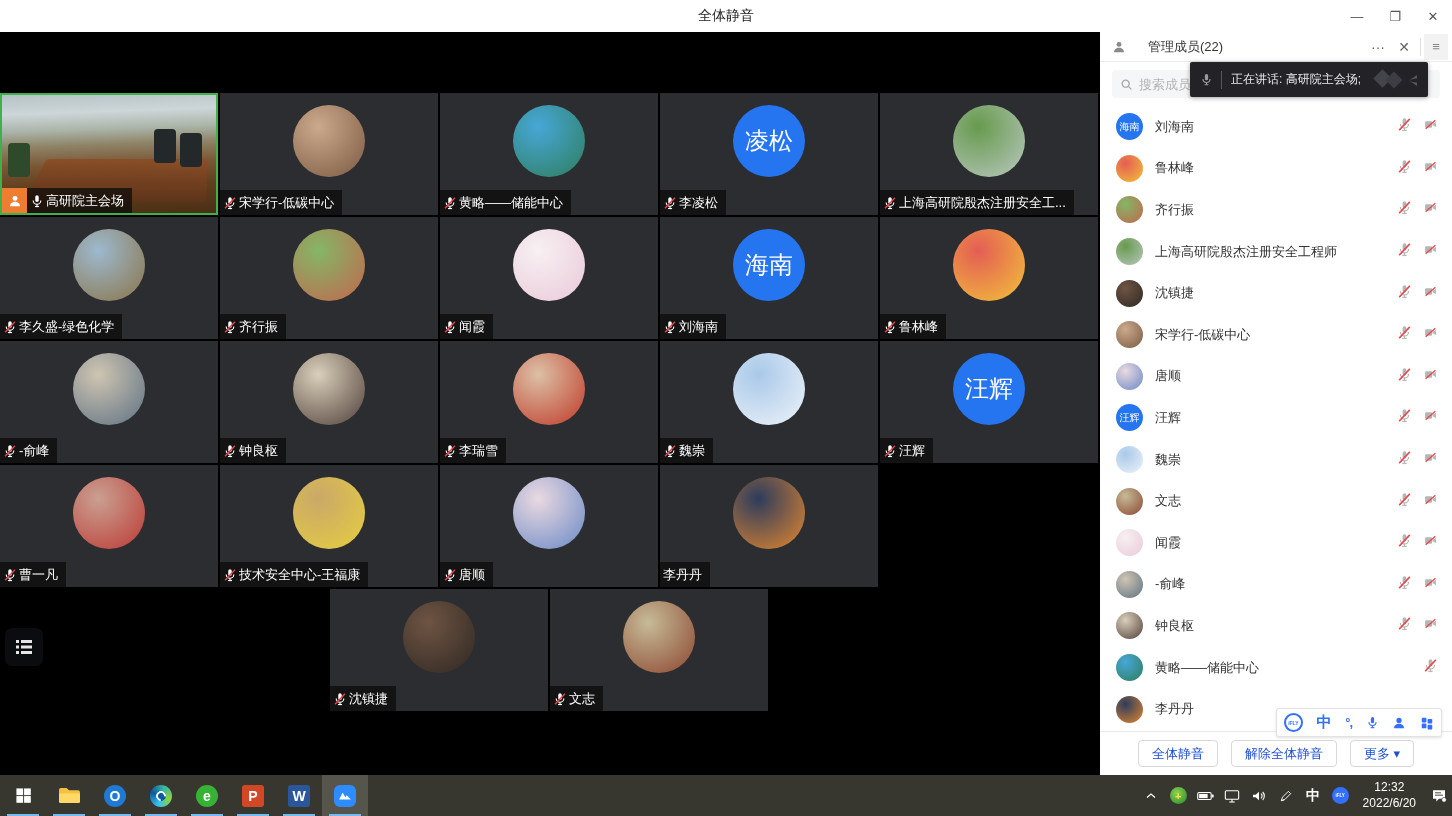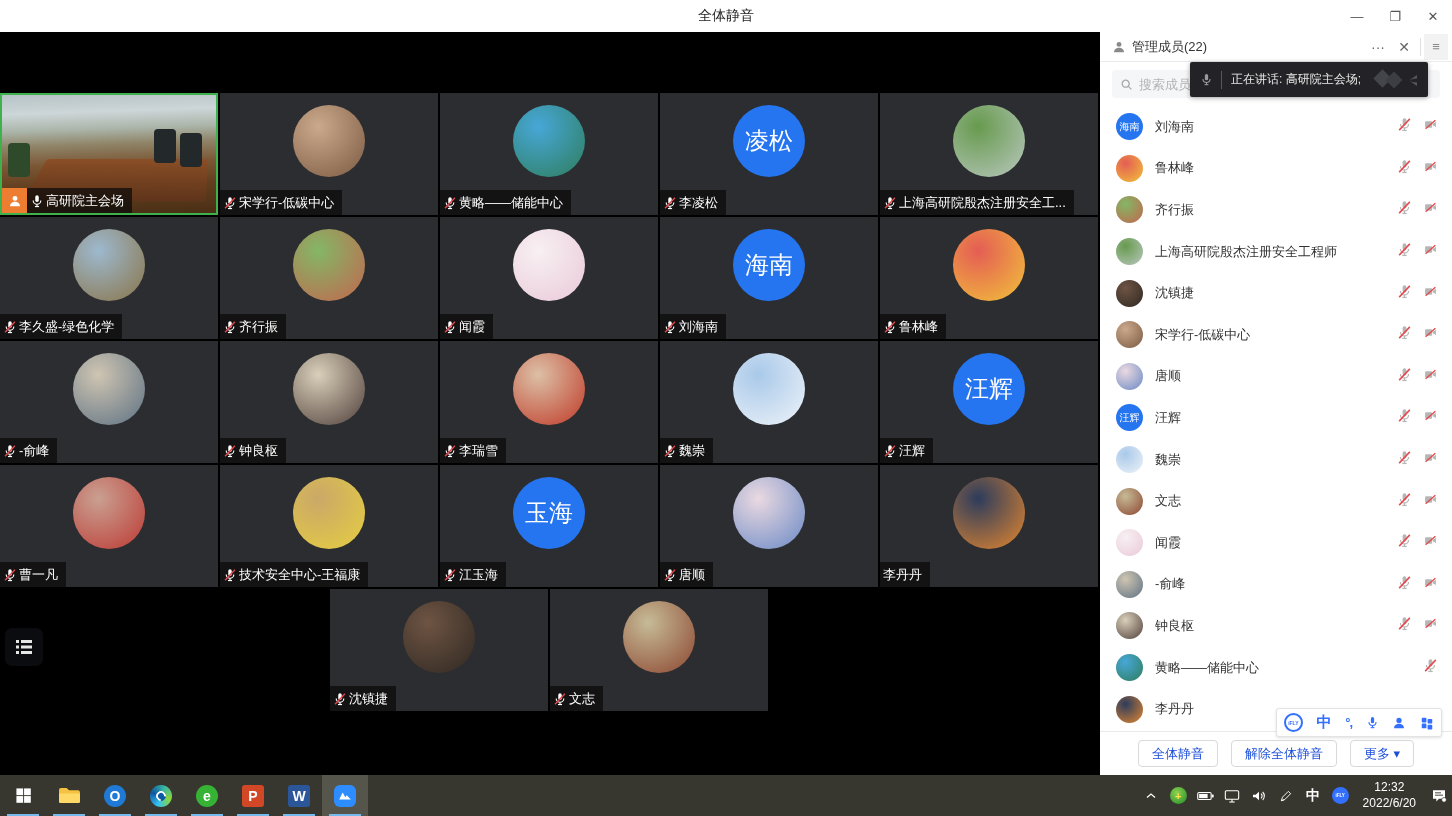--- a/index.html
+++ b/index.html
@@ -31,21 +31,21 @@
   .name-chip svg { flex:none; margin-right:2px; }
   .video-feed { position:absolute; inset:0; background:linear-gradient(178deg,#b6c3c6 0%,#cdd6d8 16%,#aab4a8 30%,#8f8468 42%,#7a5634 58%,#63401f 74%,#4a2f15 100%); }
   .room-table { position:absolute; left:16%; right:4%; top:50%; bottom:8%; background:linear-gradient(#8a4f27,#5f341a); transform:perspective(220px) rotateX(32deg) skewX(-14deg); border-radius:4px; }
   .room-chair { position:absolute; width:22px; height:34px; background:#23282b; border-radius:4px; }
 
   .list-toggle { position:absolute; left:5px; top:596px; width:38px; height:38px; background:#0b0c0f; border-radius:7px; display:flex; align-items:center; justify-content:center; }
 
   
   .panel { width:352px; height:743px; background:#fff; display:flex; flex-direction:column; position:relative; flex:none; }
   .panel-header { height:30px; display:flex; align-items:center; padding:0 4px 0 12px; border-bottom:1px solid #ececec; flex:none; }
-  .panel-header .ph-title { font-size:13px; color:#333; margin-left:6px; }
+  .panel-header .ph-title { font-size:13px; color:#333; margin-left:22px; }
   .ph-spacer { flex:1; }
   .ph-btn { width:26px; height:26px; display:flex; align-items:center; justify-content:center; color:#666; font-size:14px; }
   .ph-sep { width:1px; height:18px; background:#e0e0e0; margin:0 3px; }
   .ph-menu { width:24px; height:26px; background:#f2f2f2; display:flex; align-items:center; justify-content:center; color:#888; font-size:13px; }
 
   .search-row { padding:8px 12px 6px 12px; flex:none; }
   .search-box { height:28px; background:#f5f6f7; border-radius:4px; display:flex; align-items:center; padding:0 8px; }
   .search-box input { border:none; outline:none; background:transparent; font-size:13px; color:#555; width:100%; font-family:inherit; }
   .search-box input::placeholder { color:#b3b3b3; }
 
@@ -360,35 +360,20 @@
               <div class="tile-footer">
                 <div class="name-chip">
                   <svg width="14" height="14" viewBox="0 0 24 24">
   <rect x="9" y="2" width="6" height="11.5" rx="3" fill="#ffffff"></rect>
   <path d="M5.5 11a6.5 6.5 0 0 0 13 0" fill="none" stroke="#ffffff" stroke-width="2"></path>
   <line x1="12" y1="17.5" x2="12" y2="21" stroke="#ffffff" stroke-width="2"></line>
   <line x1="8.5" y1="21.5" x2="15.5" y2="21.5" stroke="#ffffff" stroke-width="2"></line>
   <line x1="3.5" y1="21" x2="20.5" y2="3" stroke="#e5484d" stroke-width="2.4"></line>
                   </svg>
                   <span class="nm">技术安全中心-王福康</span>
-                </div>
-              </div>
-            </div>
-            <div class="tile">
-              <div class="tile-avatar text-av">玉海</div>
-              <div class="tile-footer">
-                <div class="name-chip">
-                  <svg width="14" height="14" viewBox="0 0 24 24">
-  <rect x="9" y="2" width="6" height="11.5" rx="3" fill="#ffffff"></rect>
-  <path d="M5.5 11a6.5 6.5 0 0 0 13 0" fill="none" stroke="#ffffff" stroke-width="2"></path>
-  <line x1="12" y1="17.5" x2="12" y2="21" stroke="#ffffff" stroke-width="2"></line>
-  <line x1="8.5" y1="21.5" x2="15.5" y2="21.5" stroke="#ffffff" stroke-width="2"></line>
-  <line x1="3.5" y1="21" x2="20.5" y2="3" stroke="#e5484d" stroke-width="2.4"></line>
-                  </svg>
-                  <span class="nm">江玉海</span>
                 </div>
               </div>
             </div>
             <div class="tile">
               <div class="tile-avatar" style="background: radial-gradient(circle at 35% 30%, rgb(234, 217, 225), rgb(106, 137, 197));"></div>
               <div class="tile-footer">
                 <div class="name-chip">
                   <svg width="14" height="14" viewBox="0 0 24 24">
   <rect x="9" y="2" width="6" height="11.5" rx="3" fill="#ffffff"></rect>
   <path d="M5.5 11a6.5 6.5 0 0 0 13 0" fill="none" stroke="#ffffff" stroke-width="2"></path>

